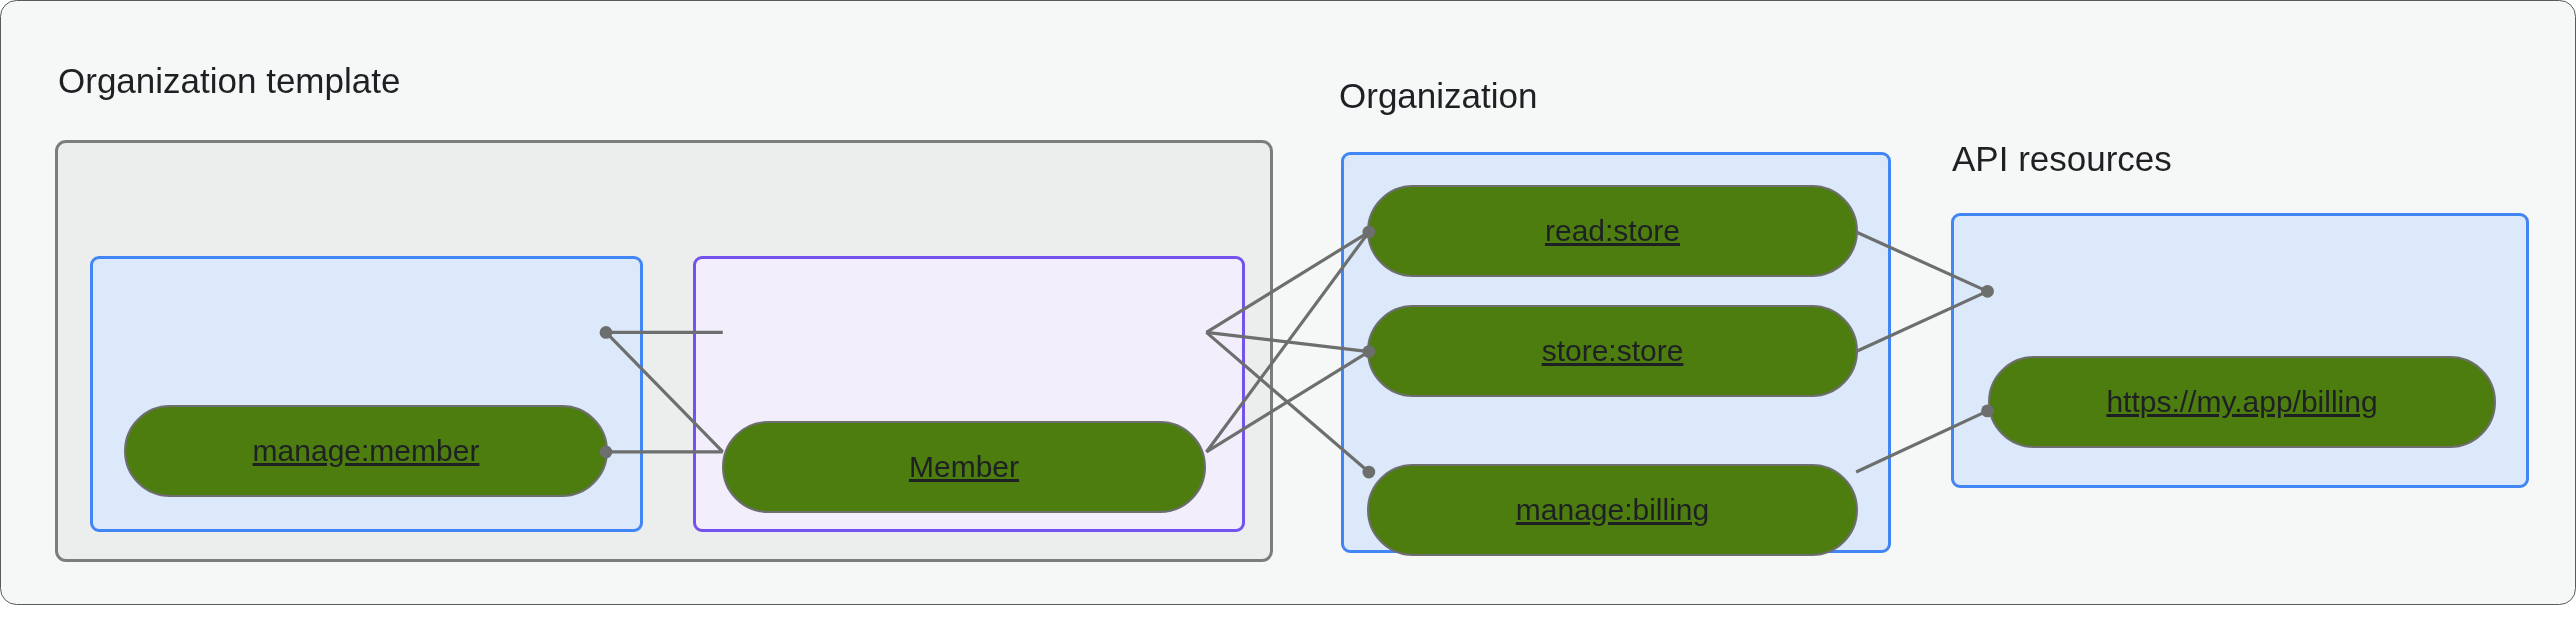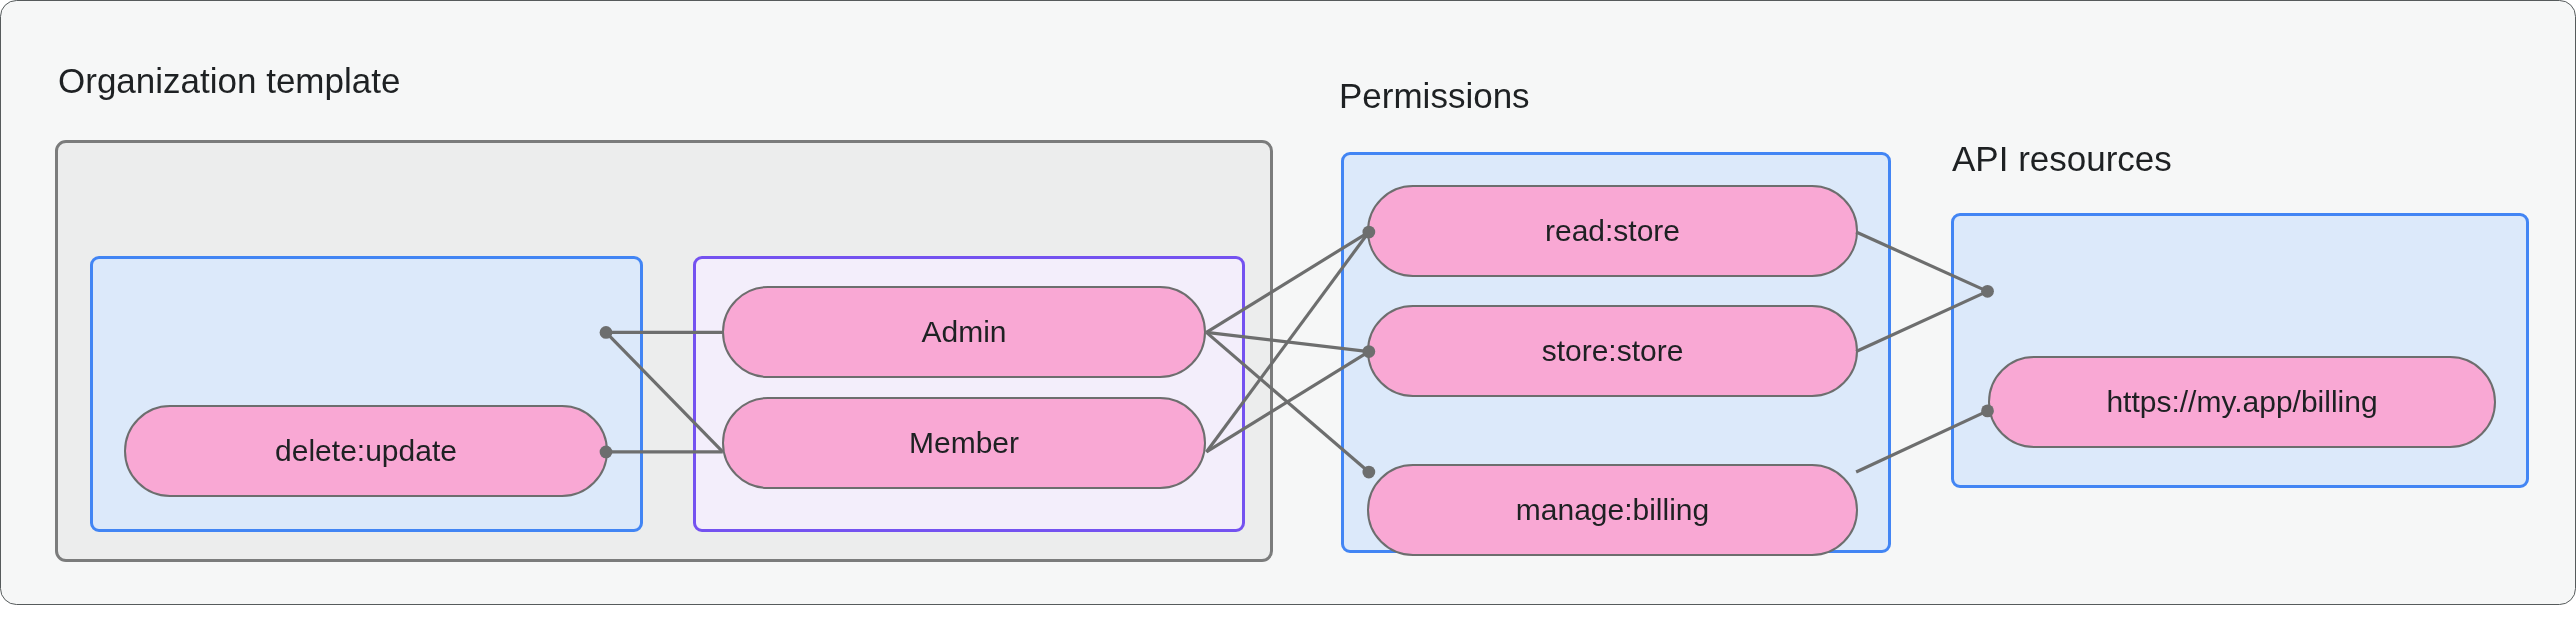--- a/index.html
+++ b/index.html
@@ -47,52 +47,53 @@
   #lbl-permissions{left:1338px;top:77px;}
   #lbl-api{left:1951px;top:140px;}
   #box-org-perms{left:89px;top:255px;width:553px;height:276px;}
   #box-org-roles{left:692px;top:255px;width:552px;height:276px;}
   #box-permissions{left:1340px;top:151px;width:550px;height:401px;}
   #box-api{left:1950px;top:212px;width:578px;height:275px;}
   .pill{
     position:absolute;
     height:92px;
     box-sizing:border-box;
-    background:#f9a8d4;
+    background:#4d7c0f;
     border:2.7px solid #6D6E6E;
     border-radius:47px;
     display:flex;align-items:center;justify-content:center;
     font-size:30px;
     color:#1E2123;
     white-space:nowrap;
+    text-decoration:underline;
   }
   #pill-invite {left:123px;top:285px;width:484px;}
   #pill-delete {left:123px;top:404px;width:484px;}
   #pill-admin  {left:721px;top:285px;width:484px;}
-  #pill-member {left:721px;top:396px;width:484px;}
+  #pill-member {left:721px;top:420px;width:484px;}
   #pill-read   {left:1366px;top:184px;width:491px;}
   #pill-update {left:1366px;top:304px;width:491px;}
   #pill-manage {left:1366px;top:424px;width:491px;margin-top:39px;}
   #pill-members{left:1987px;top:244px;width:508px;}
   #pill-billing{left:1987px;top:355px;width:508px;}
   svg.edges{
     position:absolute;left:0;top:0;
     pointer-events:none;
     z-index:5;
   }
 </style>
 </head>
 <body>
 
 <div class="canvas">
 
   <div class="label" id="lbl-template">Organization template</div>
   <div class="label" id="lbl-org-perms">Organization permissions</div>
   <div class="label" id="lbl-org-roles">Organization roles</div>
-  <div class="label" id="lbl-permissions">Permissions</div>
+  <div class="label" id="lbl-permissions">Organization</div>
   <div class="label" id="lbl-api">API resources</div>
 
   <div class="group-box" id="box-template"></div>
   <div class="group-box blue-box" id="box-org-perms"></div>
   <div class="group-box purple-box" id="box-org-roles"></div>
   <div class="group-box blue-box" id="box-permissions"></div>
   <div class="group-box blue-box" id="box-api"></div>
 
   <svg class="edges" width="2576" height="619" viewBox="0 0 2823 678" aria-hidden="true">
     <g stroke="#6D6E6E" stroke-width="3.5" fill="none">
@@ -112,22 +113,21 @@
       <circle cx="663" cy="363" r="7"></circle>
       <circle cx="663" cy="494" r="7"></circle>
       <circle cx="1499" cy="253" r="7"></circle>
       <circle cx="1499" cy="384" r="7"></circle>
       <circle cx="1499" cy="516" r="7"></circle>
       <circle cx="2177" cy="318" r="7"></circle>
       <circle cx="2177" cy="449" r="7"></circle>
     </g>
   </svg>
 
-  <div class="pill" id="pill-delete">delete:update</div>
-  <div class="pill" id="pill-admin">Admin</div>
+  <div class="pill" id="pill-delete">manage:member</div>
   <div class="pill" id="pill-member">Member</div>
   <div class="pill" id="pill-read">read:store</div>
   <div class="pill" id="pill-update">store:store</div>
   <div class="pill" id="pill-manage">manage:billing</div>
   <div class="pill" id="pill-billing">https://my.app/billing</div>
 
 </div>
 
 
 </body></html>

